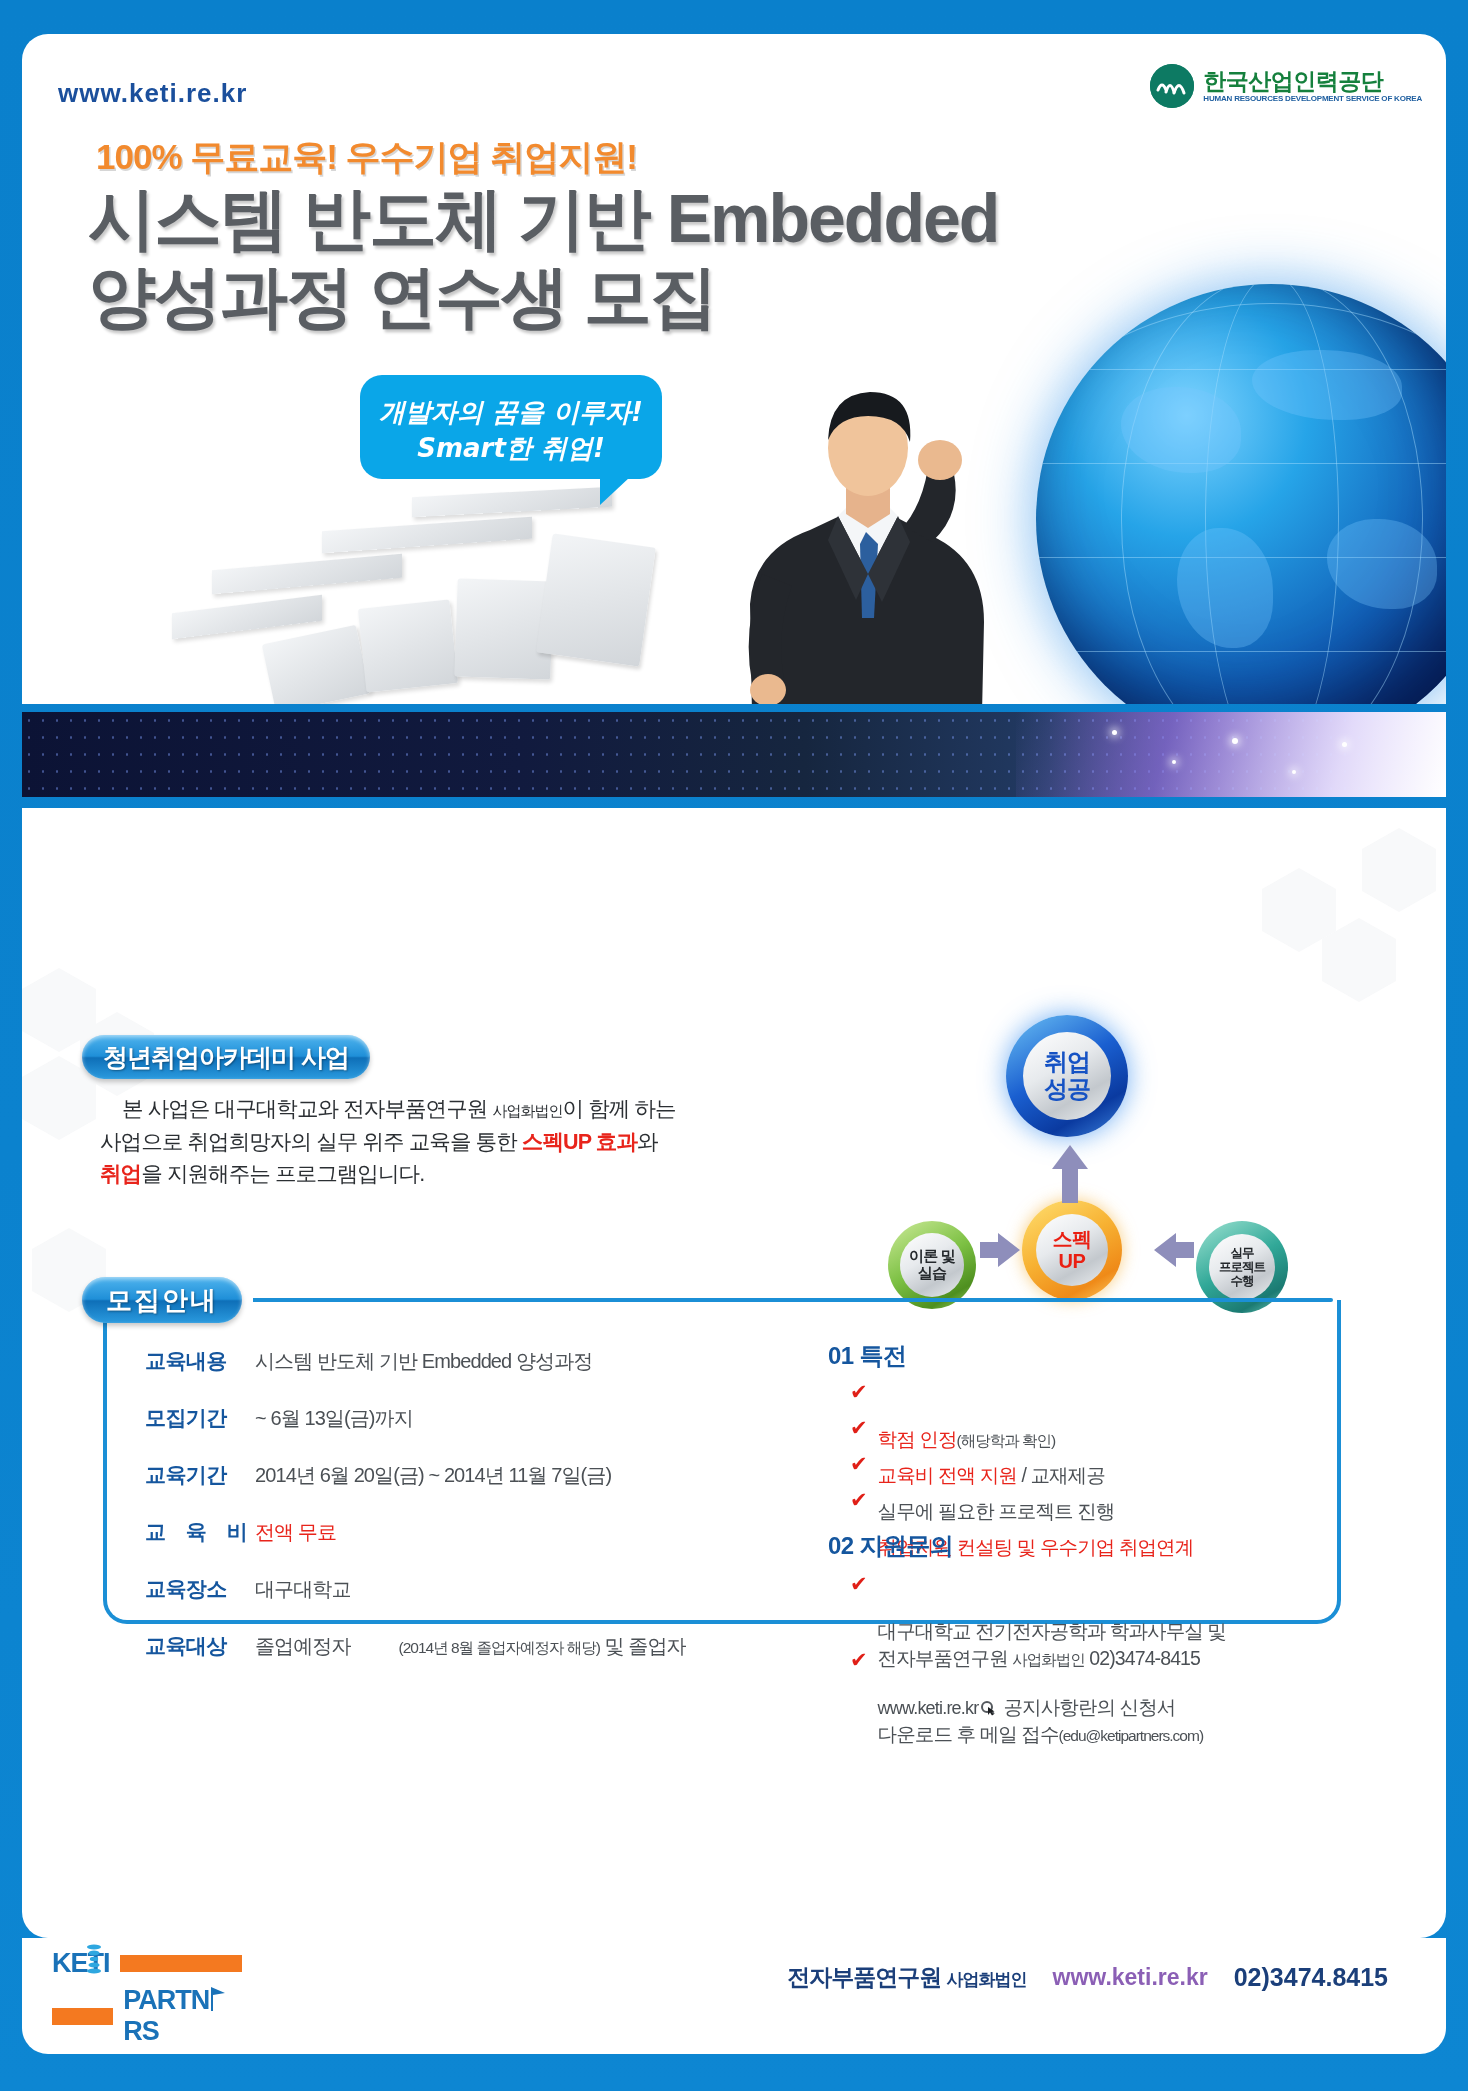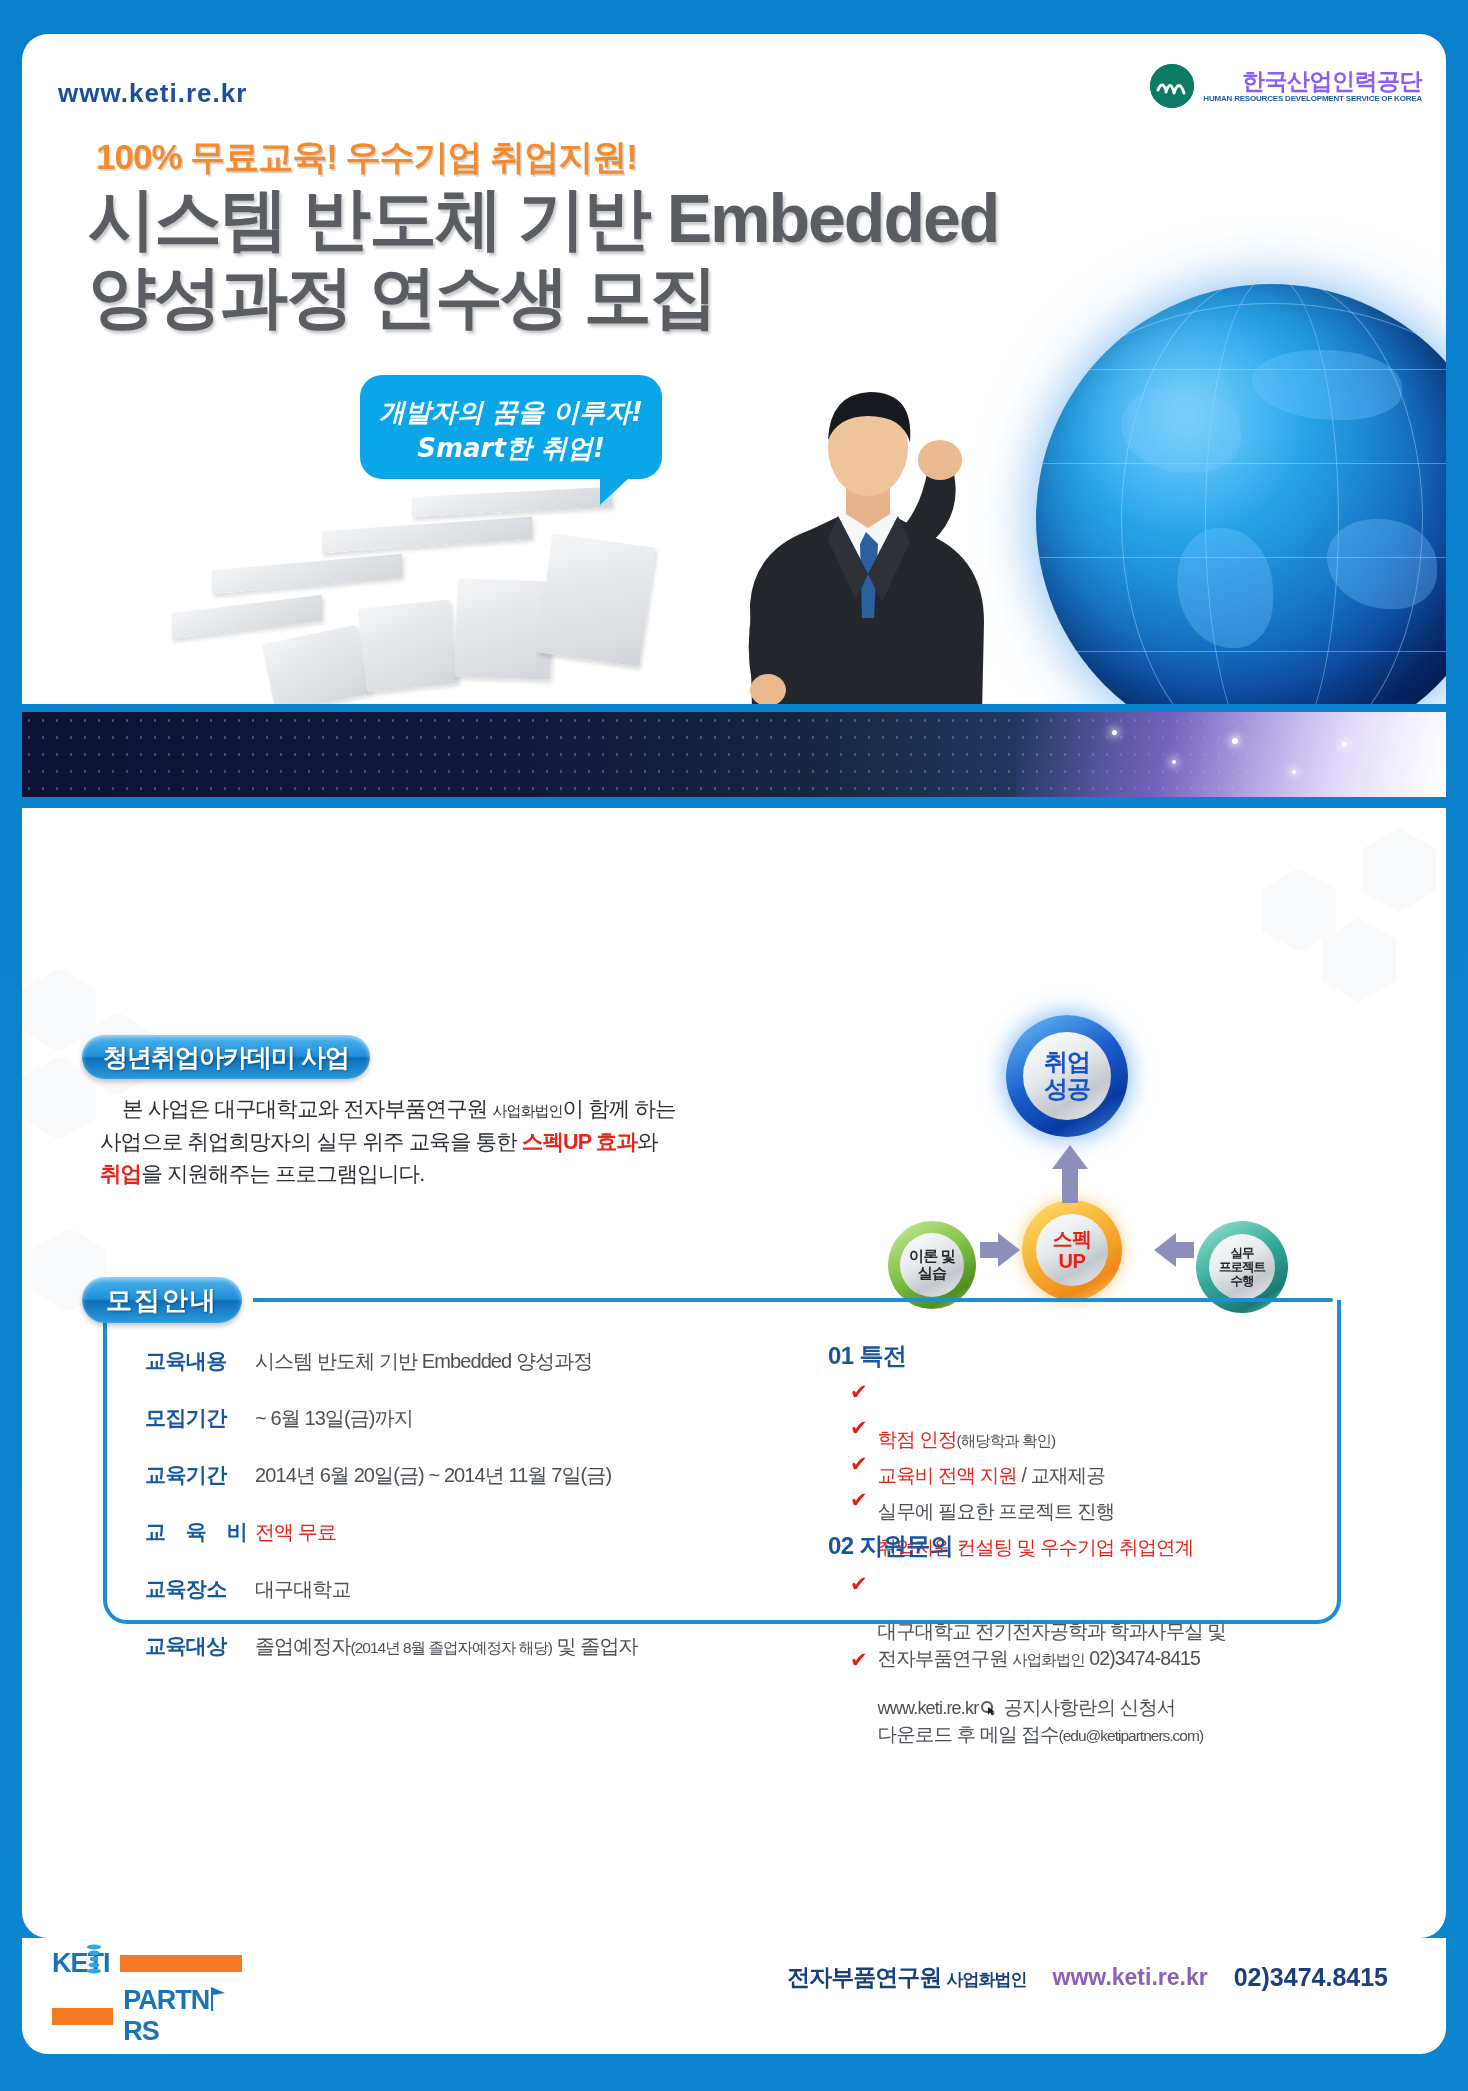--- a/index.html
+++ b/index.html
@@ -22,21 +22,21 @@
     font-size:26px;font-weight:bold;color:#1b4f9c;letter-spacing:1px;
   }
   .hrd-logo{
     position:absolute;right:24px;top:30px;display:flex;align-items:center;gap:9px;
   }
   .hrd-mark{
     width:44px;height:44px;border-radius:50%;background:#0d7a63;position:relative;flex:none;
   }
   .hrd-mark svg{position:absolute;left:0;top:0;}
   .hrd-txt{line-height:1.05;}
-  .hrd-kr{font-size:23px;font-weight:bold;color:#8b5cf6;letter-spacing:-0.5px;text-align:right;}
+  .hrd-kr{font-size:23px;font-weight:bold;color:#15803d;letter-spacing:-0.5px;}
   .hrd-en{font-size:8px;font-weight:bold;color:#1f5fa0;letter-spacing:-0.2px;margin-top:2px;}
 
   .tagline{
     position:absolute;left:74px;top:100px;
     font-size:35px;font-weight:bold;color:#f28a2e;letter-spacing:-1px;
     text-shadow:1.5px 1.5px 0 rgba(0,0,0,.16);
   }
   .title1,.title2{
     position:absolute;left:66px;
     font-size:68px;font-weight:bold;color:#5a5e63;letter-spacing:-2px;
@@ -172,21 +172,21 @@
     position:absolute;left:103px;top:1298px;width:1230px;height:4px;background:#1b8fd6;border-radius:2px;
   }
   .recruit-top-gap{position:absolute;left:103px;top:1294px;width:150px;height:12px;background:#fff;}
 
   .row{position:absolute;display:flex;align-items:baseline;}
   .row .k{
     width:110px;font-size:21px;font-weight:bold;color:#15569e;letter-spacing:-0.6px;flex:none;
   }
   .row .k.spaced{letter-spacing:7px;}
   .row .v{font-size:20px;color:#4b5055;letter-spacing:-0.9px;}
-  .row .v .tiny{font-size:15.5px;letter-spacing:-1px;}
+  .row .v .tiny{font-size:15.5px;letter-spacing:-1px;margin-left:48px;}
   .row .v.redv{color:#e8241b;}
 
   .colhead{
     position:absolute;font-size:24px;font-weight:bold;color:#15569e;letter-spacing:-0.6px;
   }
   .chk-item{position:absolute;display:flex;align-items:flex-start;}
   .chk{color:#e01f17;font-size:21px;font-weight:bold;margin-right:10px;line-height:1.1;flex:none;}
   .chk-tx{font-size:19.5px;color:#4b5055;letter-spacing:-0.9px;line-height:1.36;margin-top:46px;}
   .chk-tx .rd{color:#e8241b;}
   .chk-tx .tiny{font-size:15.5px;letter-spacing:-1px;}

